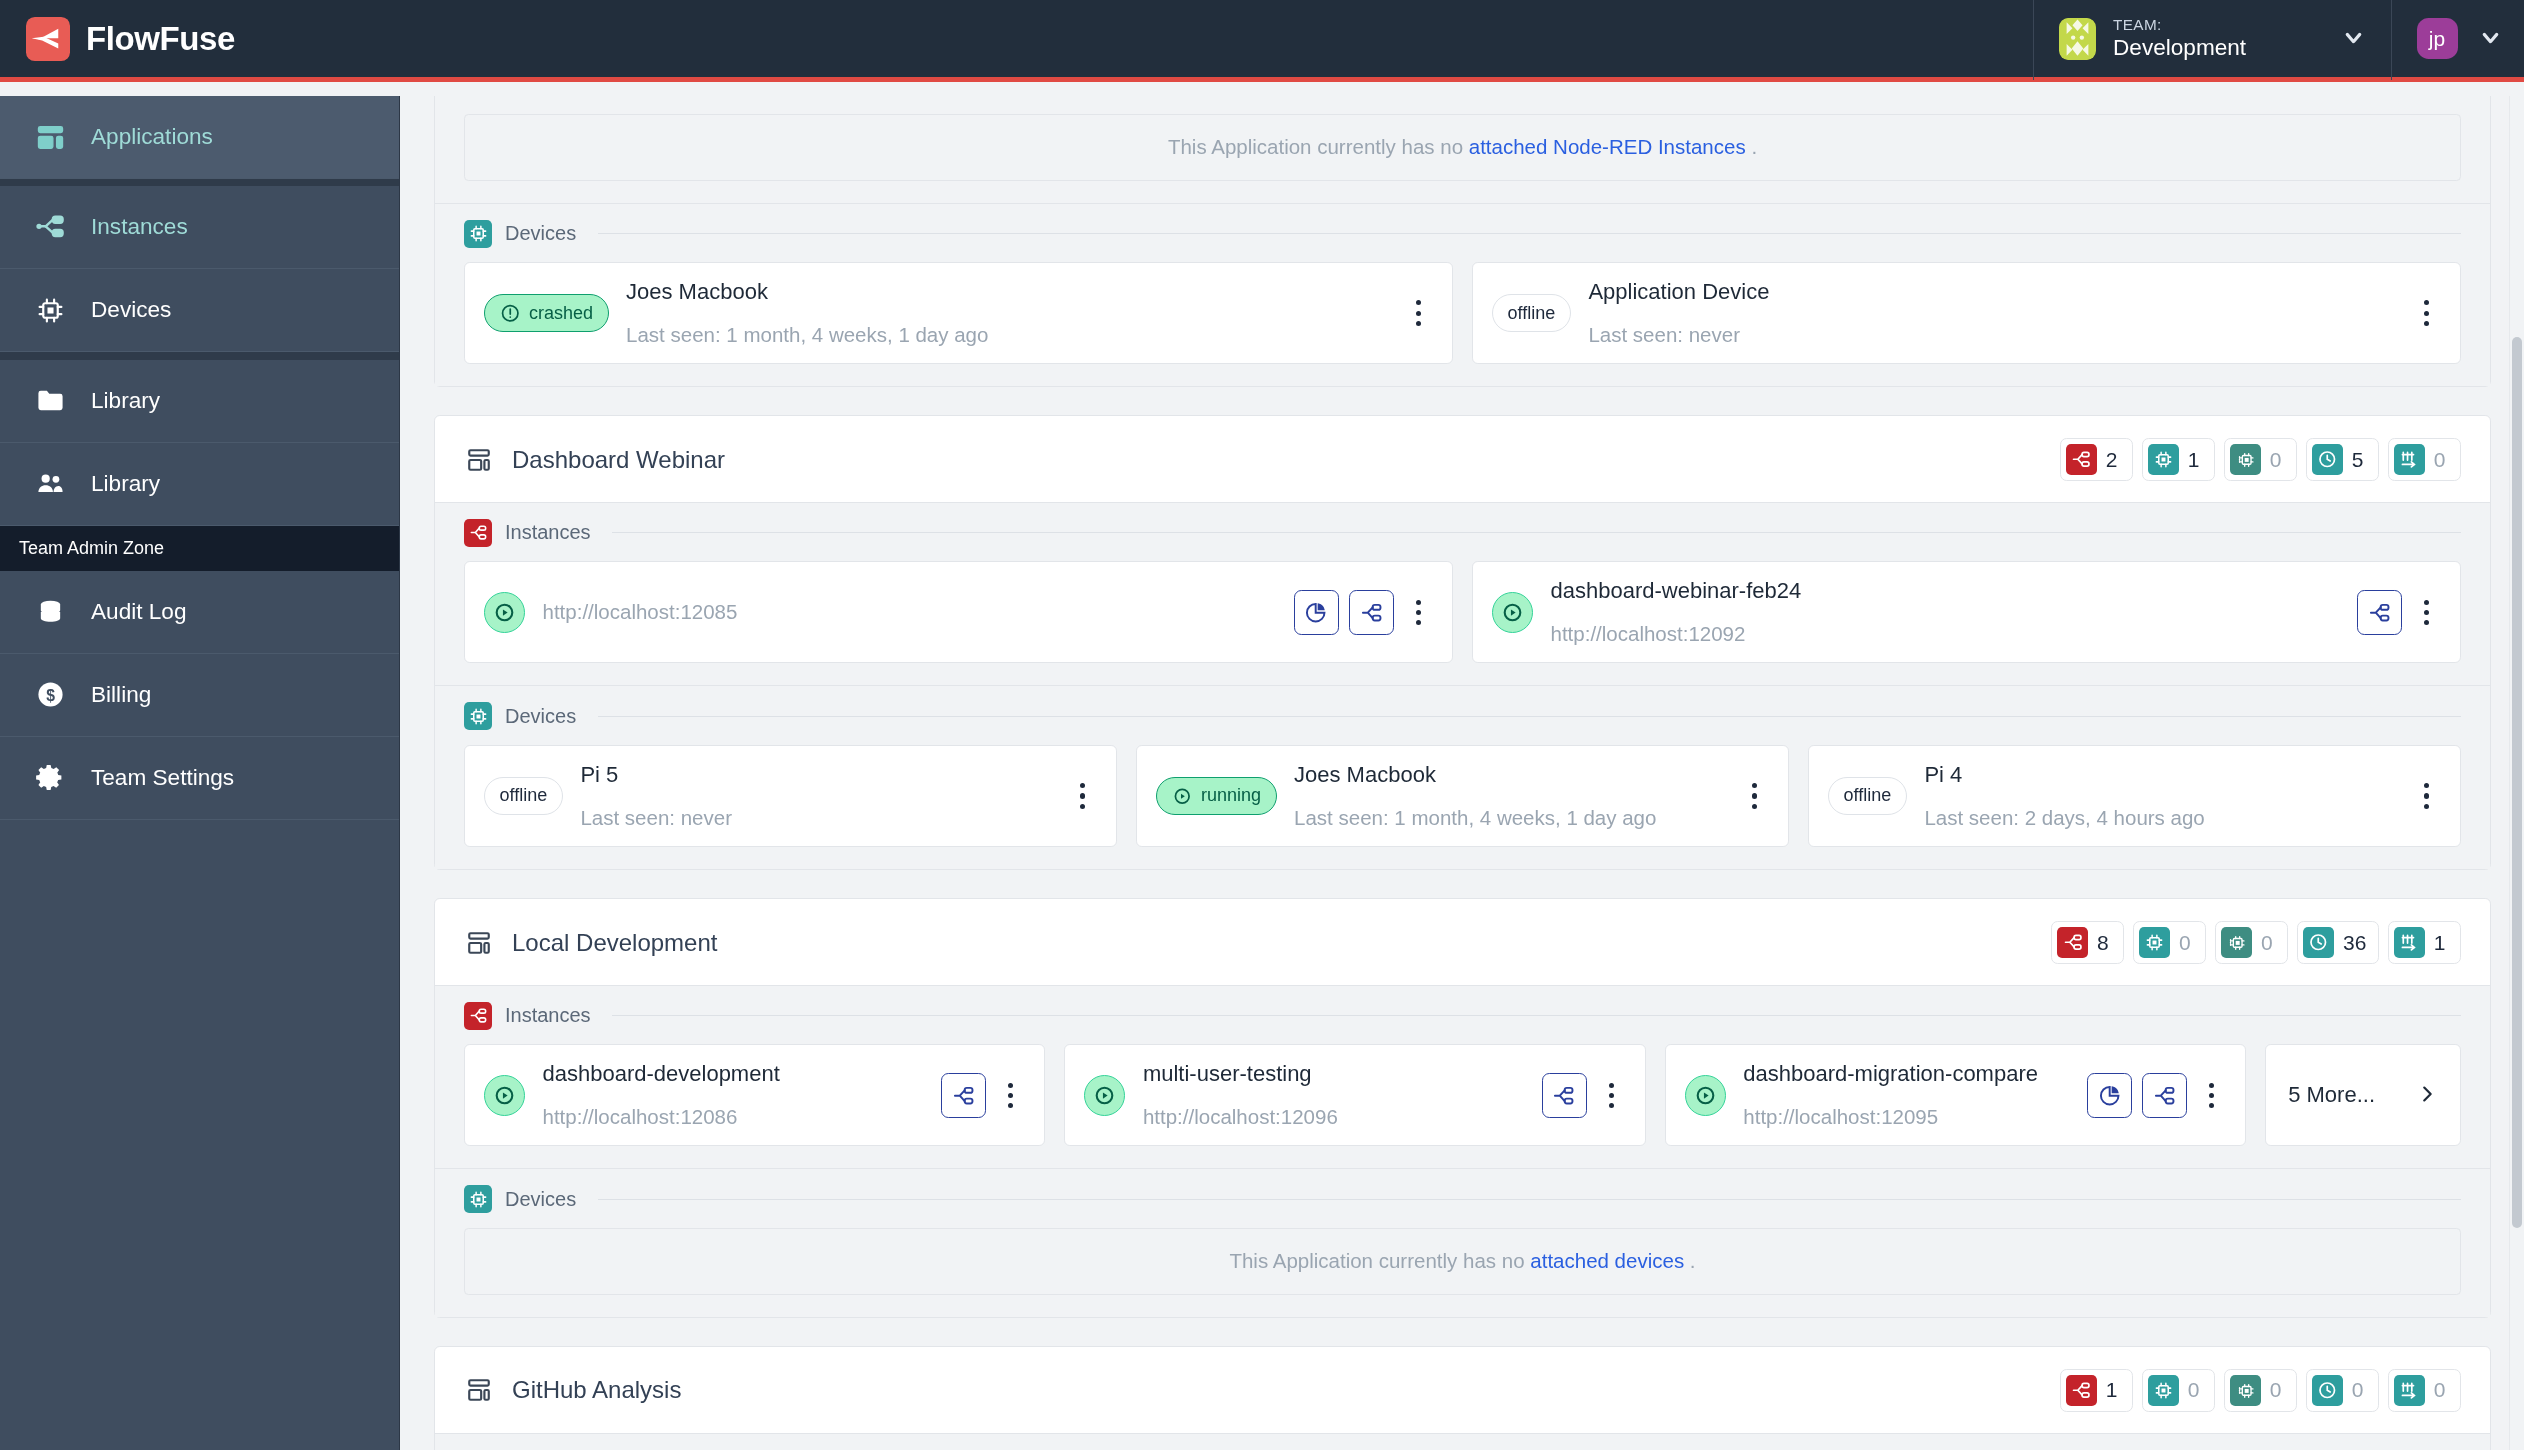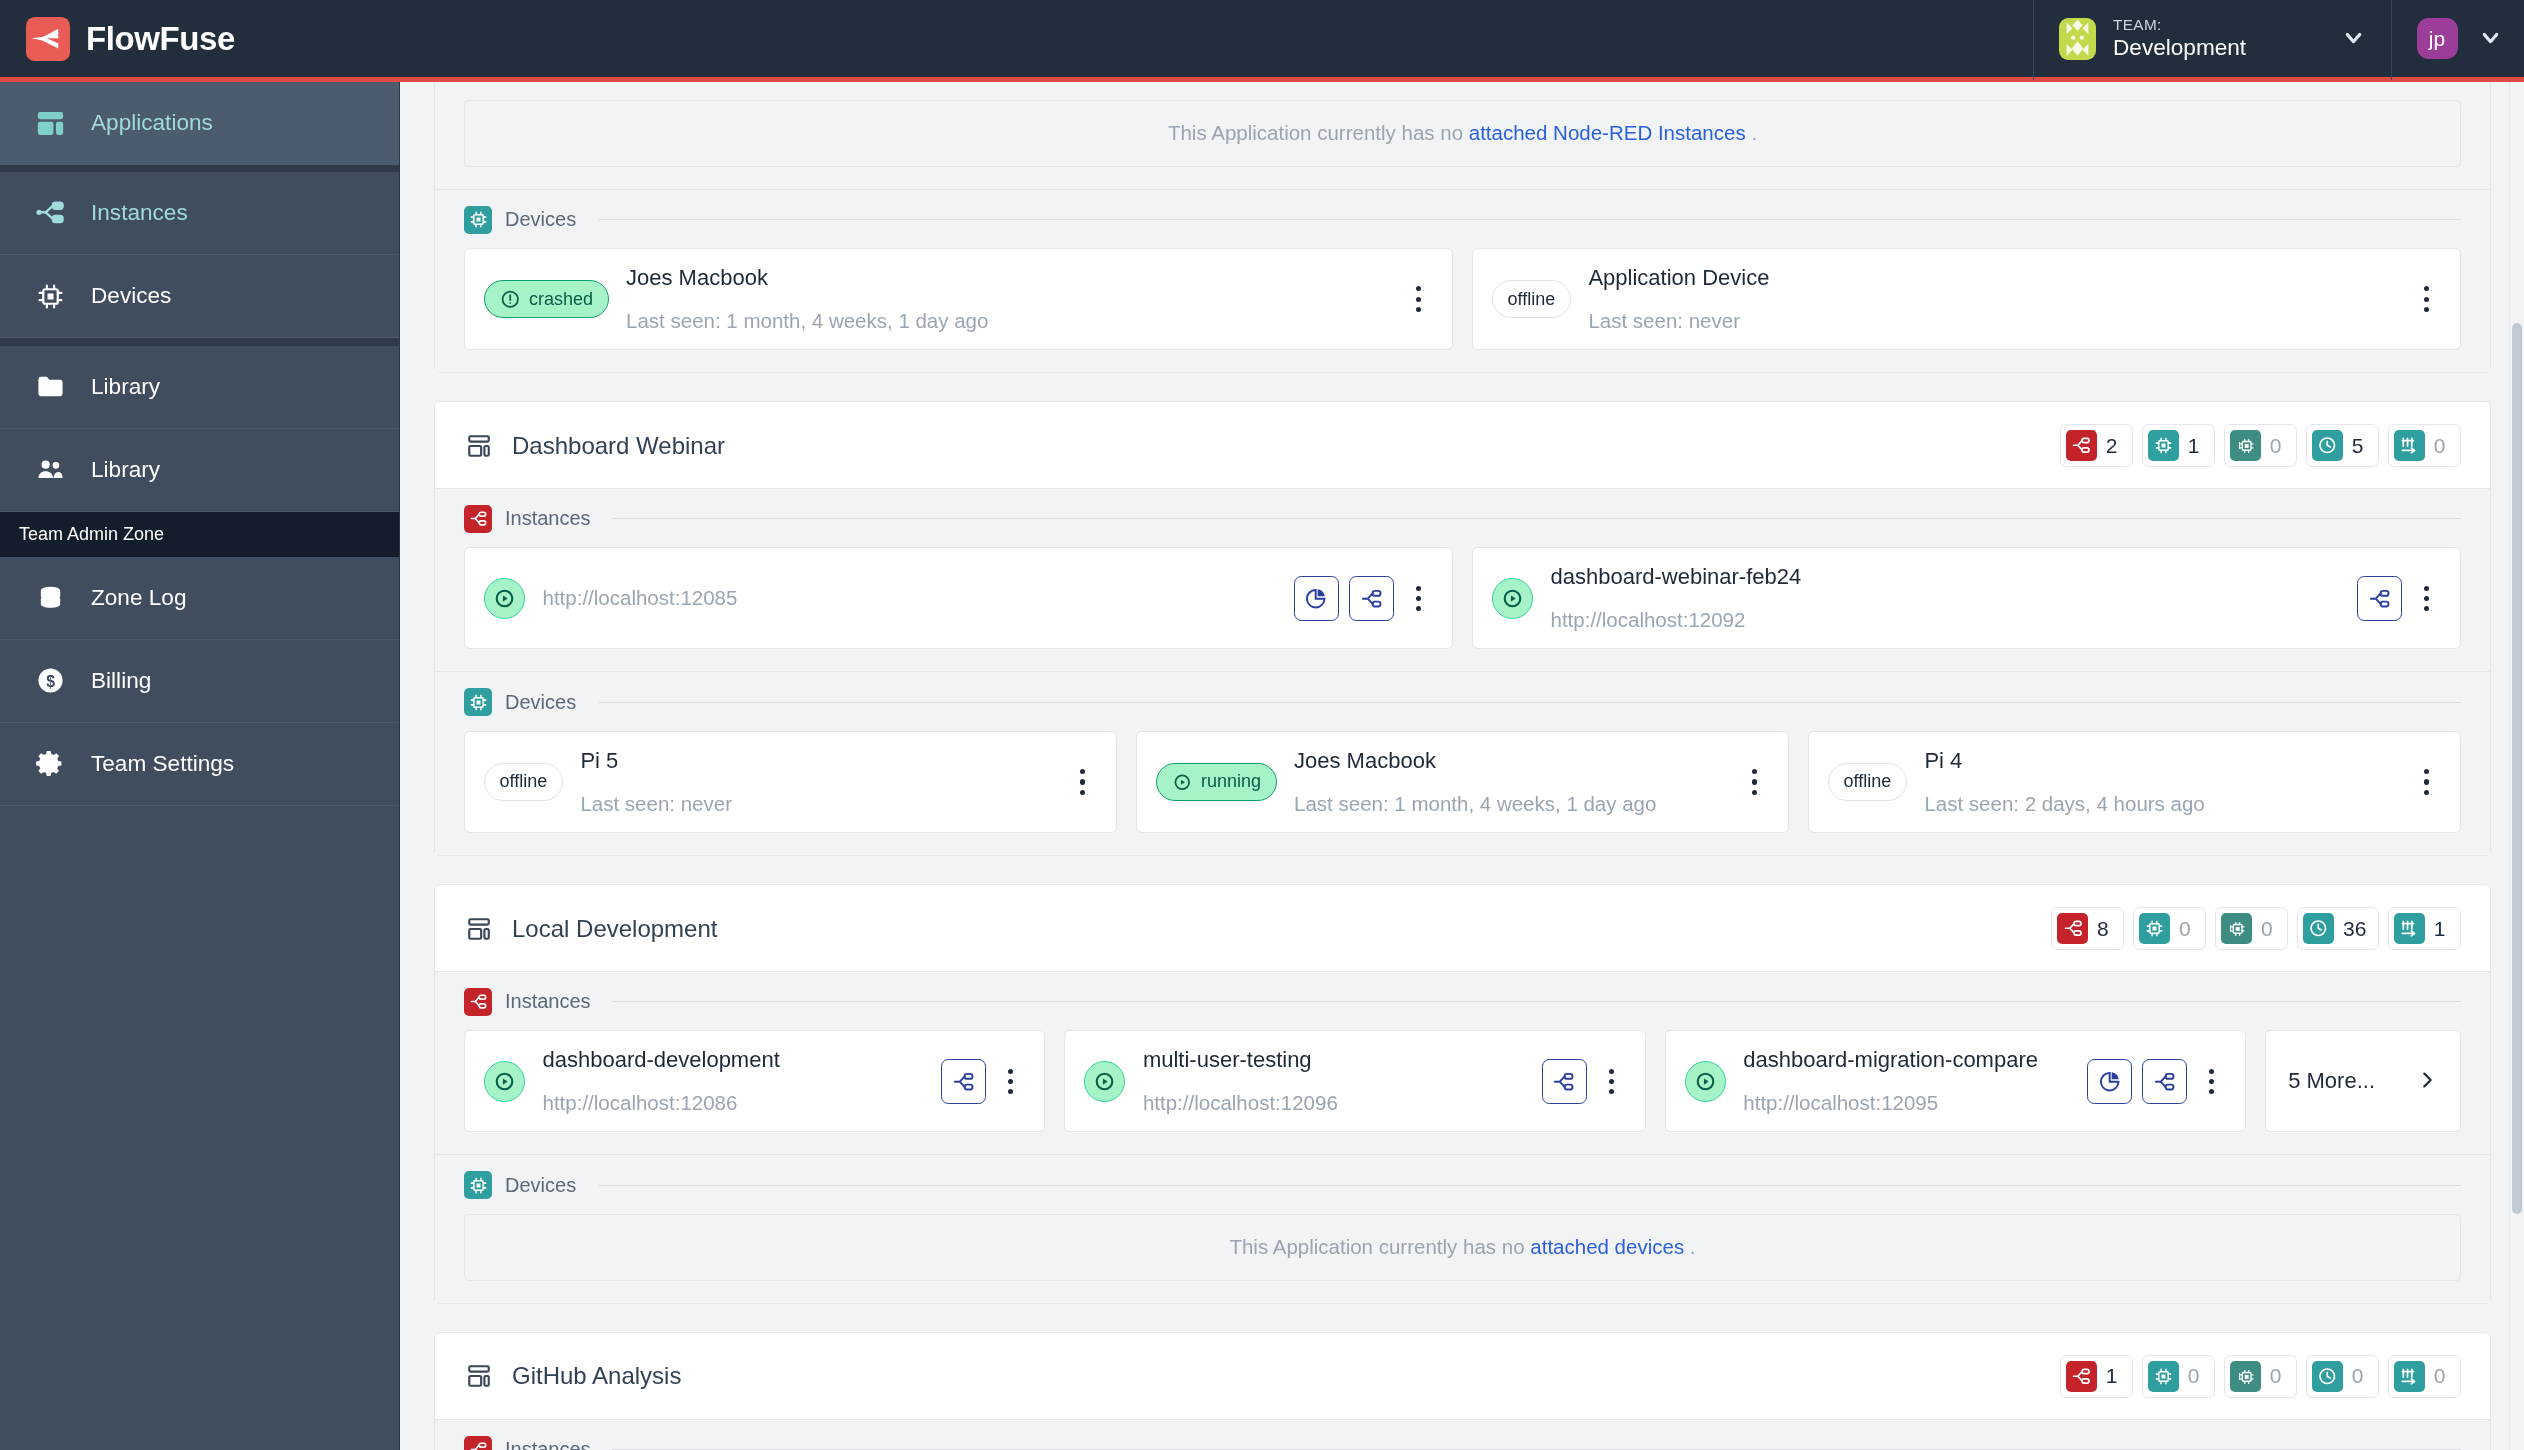--- a/index.html
+++ b/index.html
@@ -50,21 +50,21 @@
     height: 82px; padding: 0 22px 0 25px;
     border-left: 1.5px solid #3b4757;
     cursor: pointer;
   }
   .avatar {
     width: 41px; height: 41px; border-radius: 11.7px; background: #9c3d99;
     color: #fff; font-size: 21px; display: flex; align-items: center; justify-content: center;
   }
 
   
-  .body { flex: 1 1 auto; display: flex; min-height: 0; position: relative; }
+  .body { flex: 1 1 auto; display: flex; min-height: 0; position: relative; margin-top: 14px; }
 
   
   .sidebar {
     width: 400px; flex: 0 0 400px; background: #3f4d5f;
     display: flex; flex-direction: column;
     border-right: 0.7px solid #2c3746;
   }
   .nav-item {
     display: flex; align-items: center; gap: 25px;
     height: 83px; padding-left: 34px;
@@ -315,21 +315,21 @@
       </div>
       <div class="nav-section">Team Admin Zone</div>
       <div class="nav-item">
         <span class="nav-icon">
           <svg width="29" height="29" viewBox="0 0 24 24" fill="#ffffff">
               <ellipse cx="12" cy="6" rx="8" ry="3"></ellipse>
               <path d="M4 6v5c0 1.7 3.6 3 8 3s8-1.3 8-3V6"></path>
               <path d="M4 12.5v5c0 1.7 3.6 3 8 3s8-1.3 8-3v-5"></path>
             </svg>
         </span>
-        <span>Zone Log</span>
+        <span>Audit Log</span>
       </div>
       <div class="nav-item">
         <span class="nav-icon">
           <svg width="29" height="29" viewBox="0 0 24 24" style="font-size:31px">
               <circle cx="12" cy="12" r="10" fill="#ffffff"></circle>
               <text x="12" y="17" font-size="13" font-weight="bold" text-anchor="middle" fill="#3f4d5f" font-family="Liberation Sans, sans-serif">$</text>
             </svg>
         </span>
         <span>Billing</span>
       </div>

